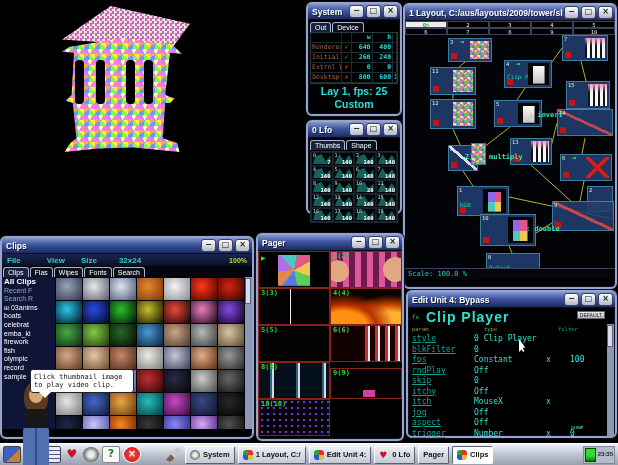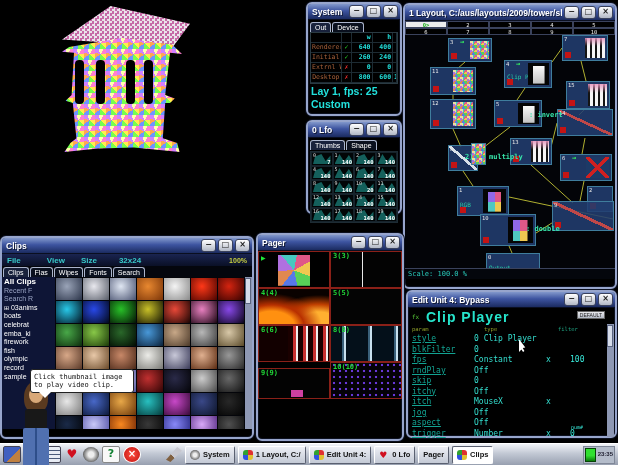--- a/index.html
+++ b/index.html
@@ -34,21 +34,21 @@
   .tabrow{display:flex;gap:1px;margin:2px 2px 0;}
   .systable{margin:0 2px;border:1px solid #2a3a42;}
   .srow{display:flex;border-bottom:1px solid #1d2b33;}
   .scell{font:bold 6.5px/9px "DejaVu Sans Mono",monospace;color:#22e0dc;
          border-right:1px solid #1d2b33;padding:0 1px;box-sizing:border-box;
          text-align:right;overflow:hidden;white-space:nowrap;}
   .scell.lbl{width:33px;color:#a5603a;text-align:center;font-weight:normal;}
   .scell.chk{width:11px;text-align:center;}
   .scell.w{width:22px;}.scell.h{width:22px;}.scell.x{width:4px;color:#22e0dc;}
   .ok{color:#2ae02a;}.no{color:#e02a2a;}
-  .sysstat{color:#22e0dc;font:bold 10.5px/12px "Liberation Sans",sans-serif;padding:1px 3px 0;}
+  .sysstat{color:#22e0dc;font:bold 10.5px/12px "Liberation Sans",sans-serif;padding:1px 3px 0;text-align:center;}
   
   #win-lfo{left:306px;top:120px;width:96px;height:94px;}
   .lfogrid{display:grid;grid-template-columns:repeat(4,1fr);margin:1px 2px;border:1px solid #1d2b33;}
   .lfocell{position:relative;height:12px;border:1px solid #16232b;background:#020607;}
   .wave{position:absolute;inset:1px;background:#14605c;}
   .wave.a{clip-path:polygon(0 100%,12% 25%,48% 0,72% 70%,100% 15%,100% 100%);}
   .wave.b{clip-path:polygon(0 100%,28% 0,55% 75%,82% 10%,100% 60%,100% 100%);}
   .ix{position:absolute;top:-1px;left:1px;color:#ddd;font:5px/6px monospace;}
   .vv{position:absolute;bottom:0;right:1px;color:#fff;font:bold 5.5px/6px monospace;}
   
@@ -533,20 +533,23 @@
   <div class="tbar">
     <span class="t">Pager</span>
     <span class="wb">−</span>
     <span class="wb">□</span>
     <span class="wb">×</span>
   </div>
   <div class="pgrid" id="pager-grid">
       <div class="pcell pg-tower">
         <span class="pplay">▶</span>
       </div>
+      <div class="pcell pg-pink">
+        <span class="plb">2(2)</span>
+      </div>
       <div class="pcell pg-vline">
         <span class="plb">3(3)</span>
       </div>
       <div class="pcell pg-fire">
         <span class="plb">4(4)</span>
       </div>
       <div class="pcell pg-dark">
         <span class="plb">5(5)</span>
       </div>
       <div class="pcell pg-redbars">

